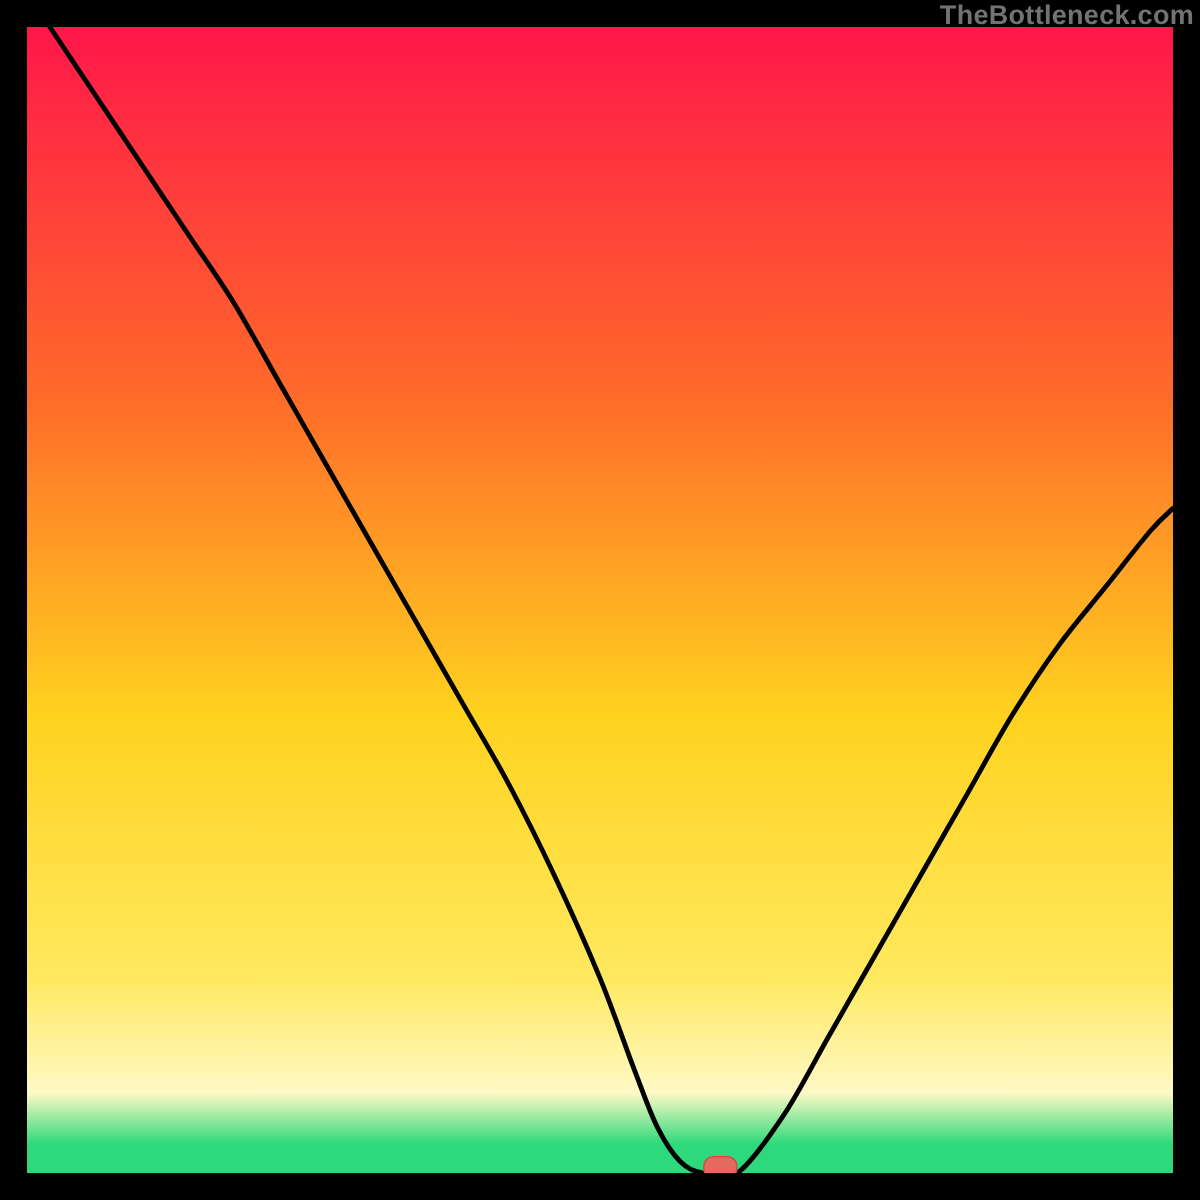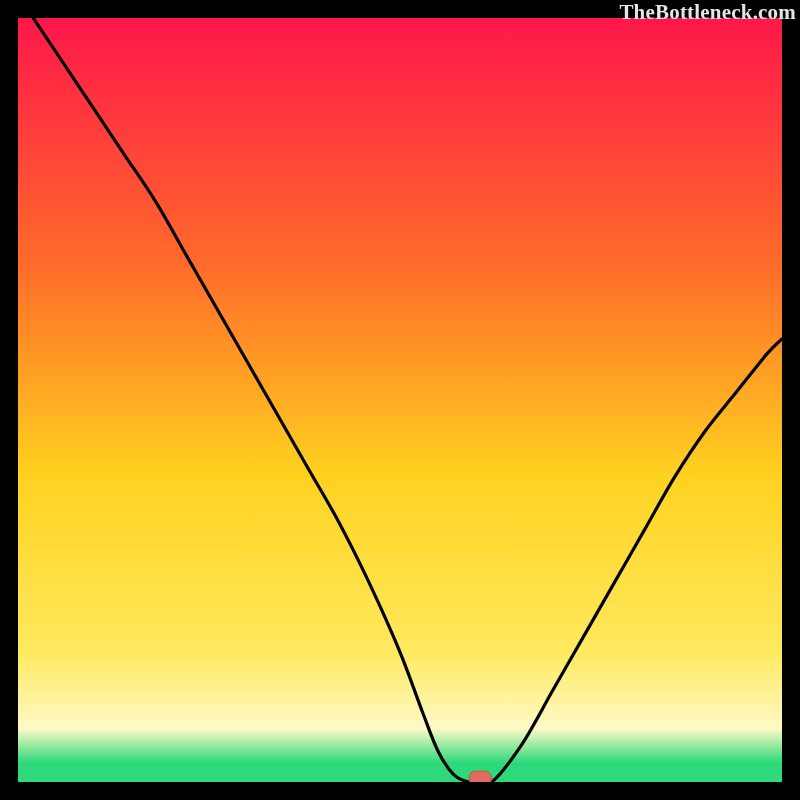--- a/index.html
+++ b/index.html
@@ -22,24 +22,24 @@
     position: absolute;
     left: 0;
     top: 0;
     width: 764px;
     height: 764px;
   }
   .watermark {
     position: absolute;
     top: 0px;
     right: 4px;
-    font-family: Liberation Serif, serif;
-    font-size: 21px;
+    font-family: Liberation Sans, sans-serif;
+    font-size: 18px;
     font-weight: 600;
-    color: #e5e5e5;
+    color: #737373;
     letter-spacing: 0.2px;
     user-select: none;
   }
 </style>
 </head>
 <body>
 
 <div class="frame">
   <svg class="plot-area" viewBox="0 0 764 764" preserveAspectRatio="none">
     <defs>

